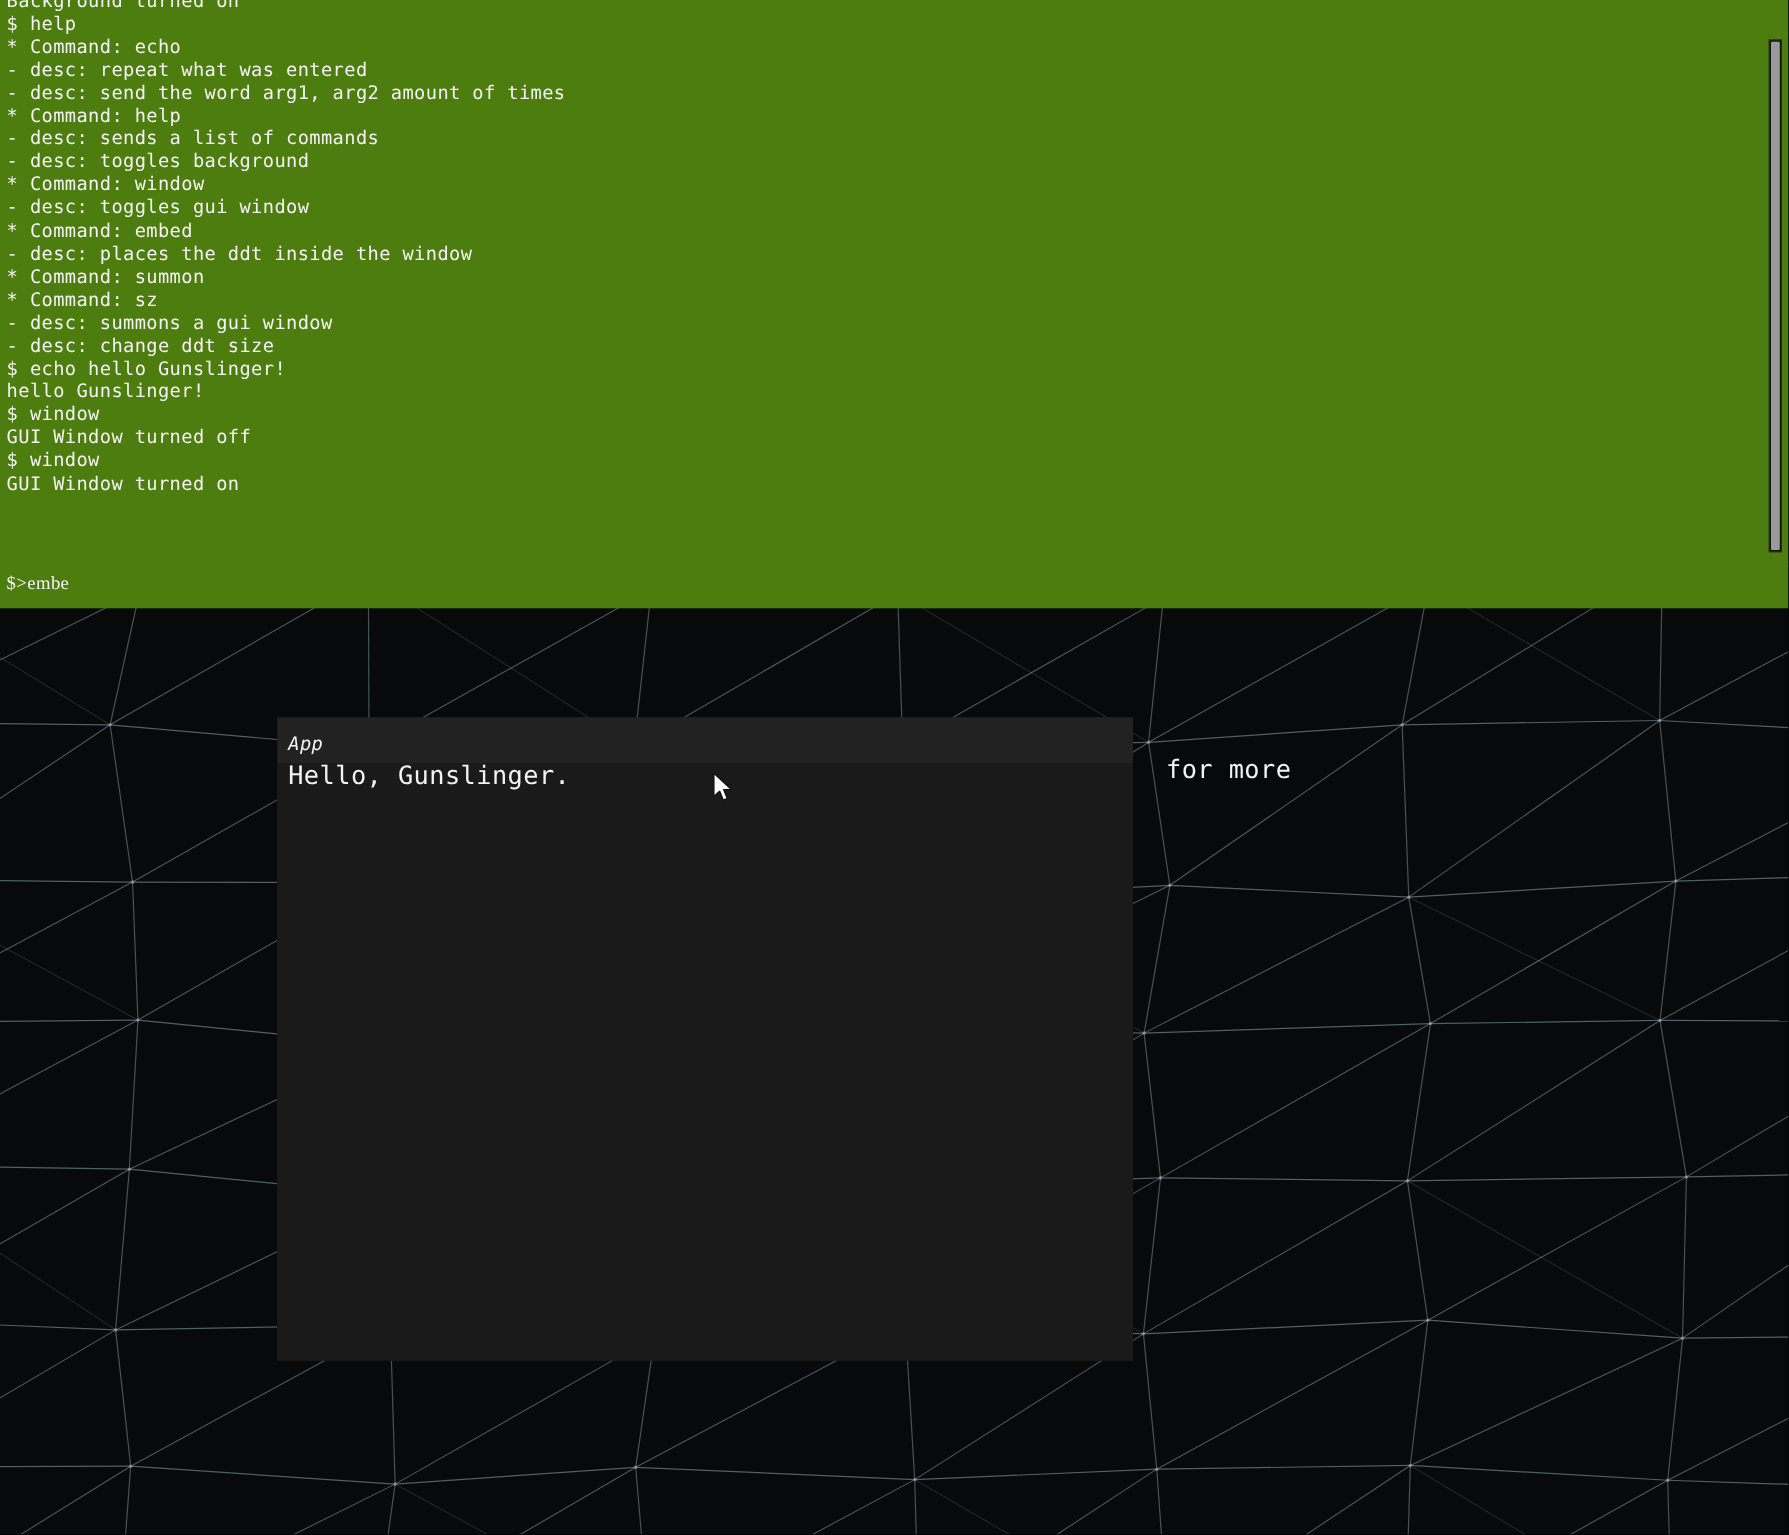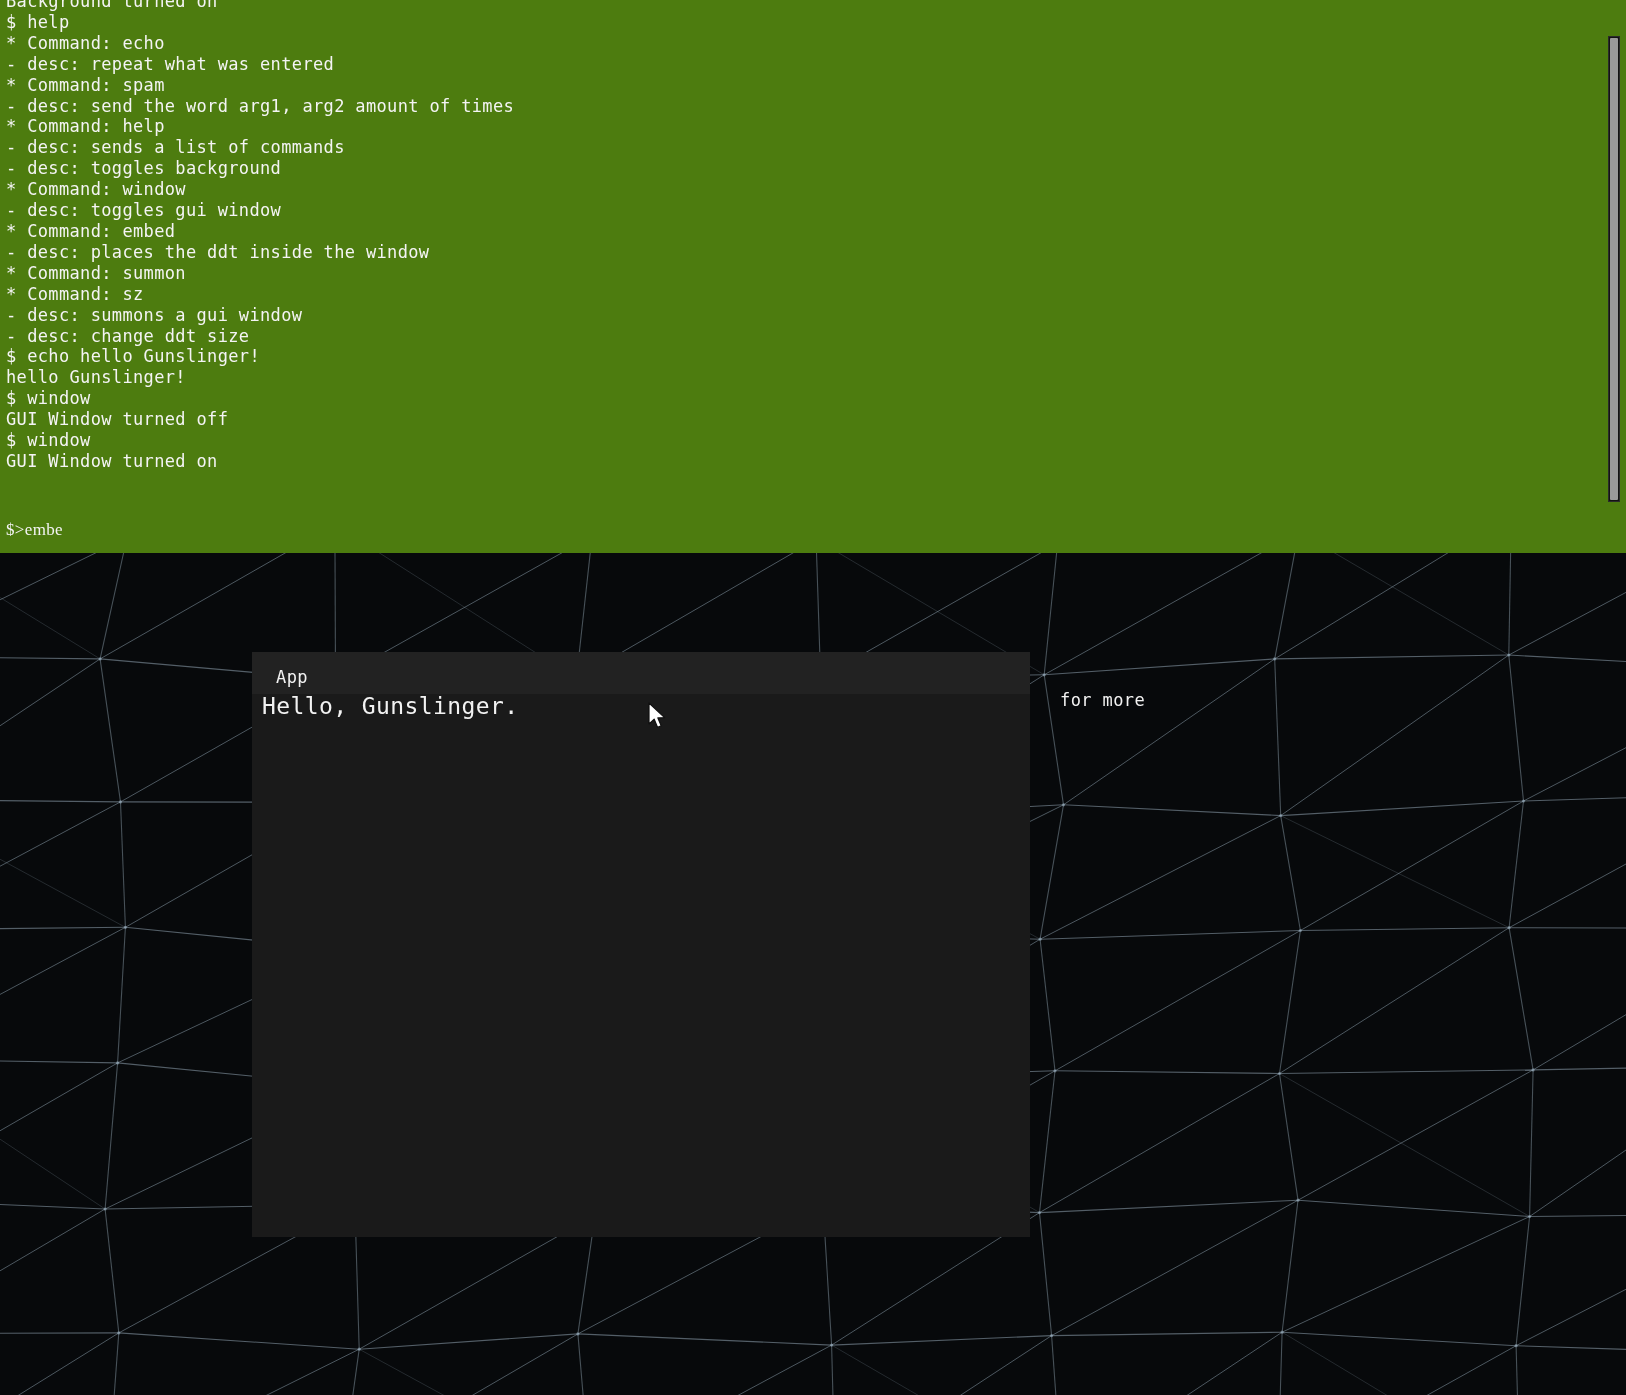--- a/index.html
+++ b/index.html
@@ -28,21 +28,21 @@
   }
   #scene svg {
     position: absolute;
     left: 0;
     top: 0;
     display: block;
   }
   .scene-label {
     position: absolute;
     color: #f2f2f2;
-    font-size: 17px;
+    font-size: 23px;
     line-height: 21px;
     letter-spacing: 0.4px;
     white-space: pre;
     font-family: "DejaVu Sans Mono", "Liberation Mono", monospace;
   }
 
   
   #terminal {
     position: absolute;
     left: 0;
@@ -108,28 +108,29 @@
     height: 585px;
     background: #1c1c1c;
     overflow: hidden;
   }
   #app-panel-header {
     height: 42px;
     background: #222222;
   }
   #app-panel-title {
     position: absolute;
-    left: 24px;
+    left: 10px;
     top: 15px;
     color: #f2f2f2;
     font-size: 17px;
     line-height: 21px;
     letter-spacing: 0.4px;
     white-space: pre;
     font-family: "DejaVu Sans Mono", "Liberation Mono", monospace;
+    font-style: italic;
   }
   #app-panel-body {
     position: absolute;
     left: 0;
     top: 42px;
     right: 0;
     bottom: 0;
     background: #1a1a1a;
   }
   #app-panel-message {
@@ -443,21 +444,20 @@
       <div id="app-panel-message">Hello, Gunslinger.</div>
     </div>
   </div>
 
   <div id="terminal">
     <div id="terminal-log">
         <div class="term-line">Background turned on</div>
         <div class="term-line">$ help</div>
         <div class="term-line">* Command: echo</div>
         <div class="term-line">- desc: repeat what was entered</div>
-        <div class="term-line">* Command: spam</div>
         <div class="term-line">- desc: send the word arg1, arg2 amount of times</div>
         <div class="term-line">* Command: help</div>
         <div class="term-line">- desc: sends a list of commands</div>
         <div class="term-line">- desc: toggles background</div>
         <div class="term-line">* Command: window</div>
         <div class="term-line">- desc: toggles gui window</div>
         <div class="term-line">* Command: embed</div>
         <div class="term-line">- desc: places the ddt inside the window</div>
         <div class="term-line">* Command: summon</div>
         <div class="term-line">* Command: sz</div>

